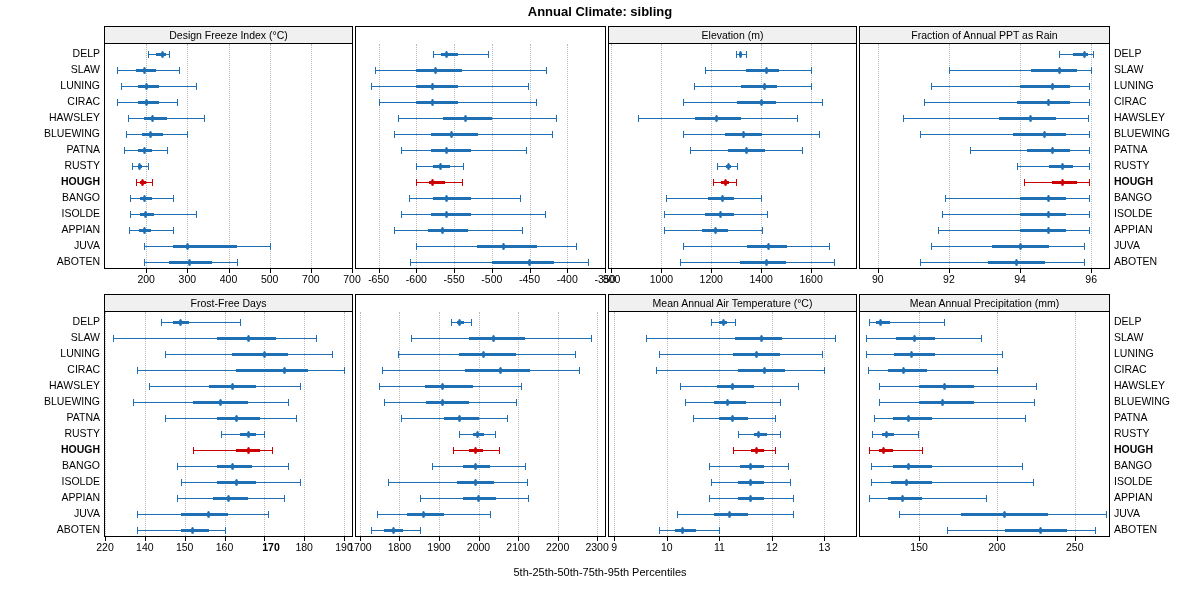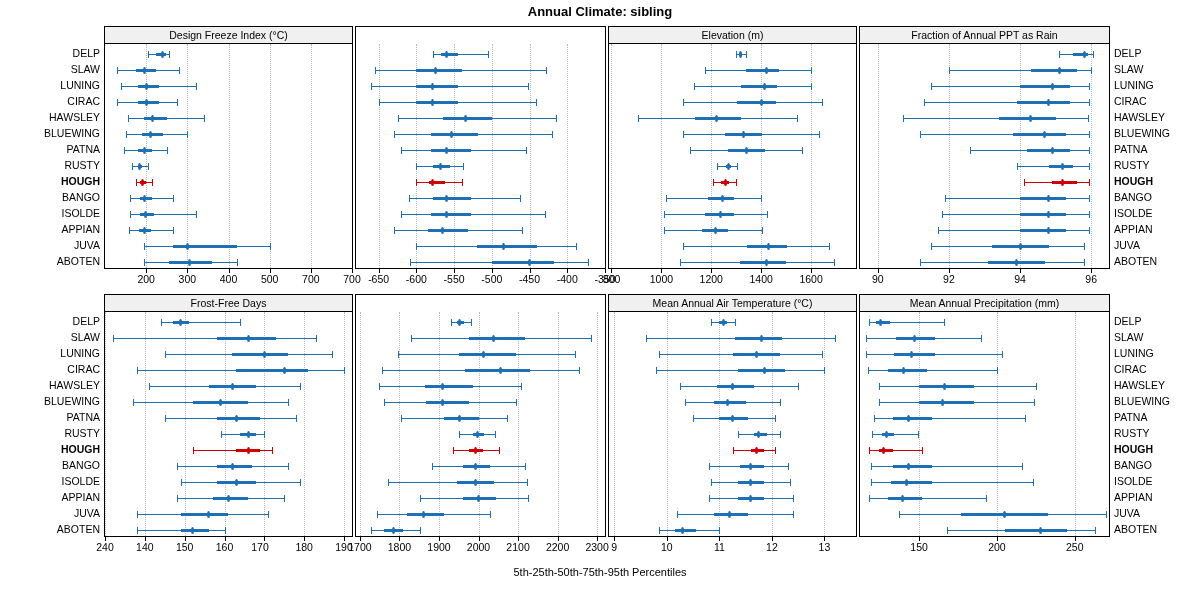--- a/index.html
+++ b/index.html
@@ -675,29 +675,29 @@
           <div class="whisk" style="left: 31.871px; width: 87.6452px;"></div>
           <div class="cap" style="left: 31.871px;"></div>
           <div class="cap" style="left: 119.516px;"></div>
           <div class="box" style="left: 75.6935px; width: 27.8871px;"></div>
           <div class="med" style="left: 86.1452px;"></div>
         </div>
       </div>
     </div>
     <div class="axis" style="left: 104px; width: 249px; top: 537px;">
       <div class="tick" style="left: 1px;"></div>
-      <div class="ticklabel" style="left: -24px; width: 50px;">240</div>
+      <div class="ticklabel" style="left: -24px; width: 50px;">220</div>
       <div class="tick" style="left: 40.8387px;"></div>
       <div class="ticklabel" style="left: 15.8387px; width: 50px;">140</div>
       <div class="tick" style="left: 80.6774px;"></div>
       <div class="ticklabel" style="left: 55.6774px; width: 50px;">150</div>
       <div class="tick" style="left: 120.516px;"></div>
       <div class="ticklabel" style="left: 95.5161px; width: 50px;">160</div>
       <div class="tick" style="left: 160.355px;"></div>
-      <div class="ticklabel" style="left: 131px; width: 50px;">170</div>
+      <div class="ticklabel" style="left: 142px; width: 50px; font-weight: bold;">170</div>
       <div class="tick" style="left: 200.194px;"></div>
       <div class="ticklabel" style="left: 175.194px; width: 50px;">180</div>
       <div class="tick" style="left: 240.032px;"></div>
       <div class="ticklabel" style="left: 215.032px; width: 50px;">190</div>
     </div>
     <div class="panel" style="left: 355px; width: 251px; height: 243px; top: 294px;">
       <div class="plotarea">
         <div class="gridv" style="left: 3.95238px;"></div>
         <div class="gridv" style="left: 43.4762px;"></div>
         <div class="gridv" style="left: 83px;"></div>

